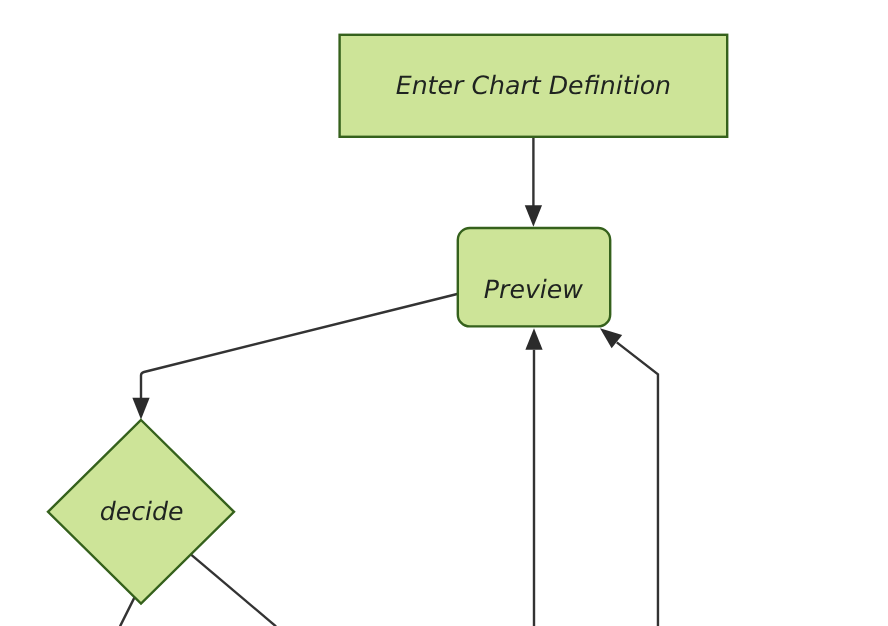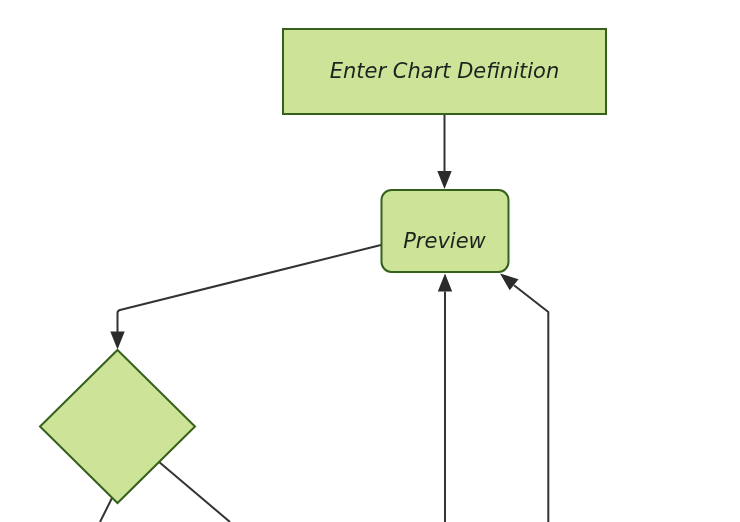--- a/index.html
+++ b/index.html
@@ -75,14 +75,15 @@
 
     <rect class="node-shape" x="283" y="29" width="323" height="85"></rect>
     <rect class="node-shape" x="381.5" y="190" width="127" height="82" rx="10" ry="10"></rect>
     <polygon class="node-shape" points="117.5,350 195,426.5 117.5,503 40,426.5"></polygon>
   </svg>
 
   <div class="node-label" style="left:444.5px; top:72px;">Enter Chart Definition</div>
 
   <div class="node-label" style="left:444.5px; top:214px;margin-top:28px;">Preview</div>
 
+  <div class="node-label" style="left:118px; top:427px;">decide</div>
 
 </div>
 
 </body></html>

